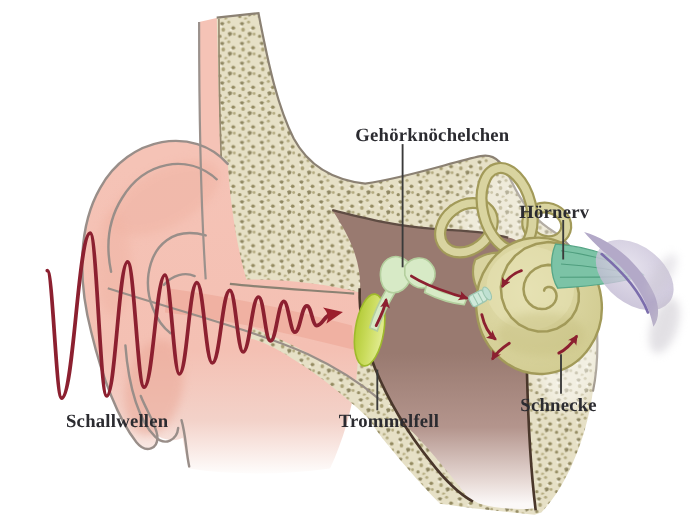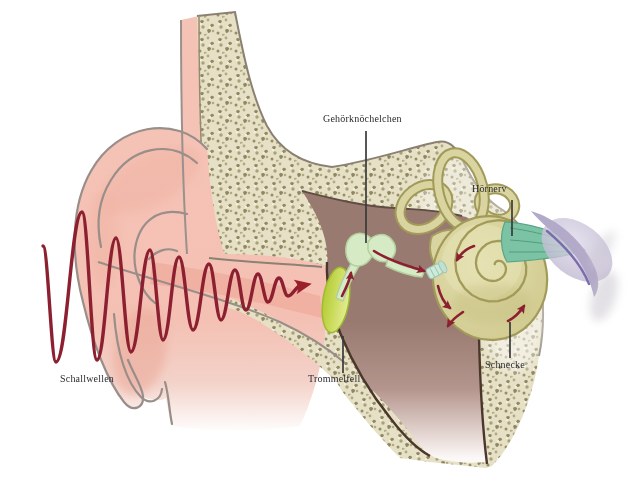--- a/index.html
+++ b/index.html
@@ -1,19 +1,19 @@
 <!DOCTYPE html>
 <html><head>
 <meta charset="utf-8">
 <style>
   html,body{margin:0;padding:0;background:#fff;}
   #stage{position:relative;width:636px;height:477px;background:#ffffff;overflow:hidden;
          font-family:"Liberation Serif", serif;}
   #stage svg{position:absolute;left:0;top:0;}
-  .lbl{position:absolute;font-weight:400;font-size:10px;letter-spacing:.2px;
+  .lbl{position:absolute;font-weight:700;font-size:17px;letter-spacing:.2px;
        color:#2b2b30;white-space:nowrap;}
 </style>
 </head>
 <body>
 
 <div id="stage">
 <svg width="636" height="477" viewBox="0 0 636 477">
   <defs>
     <pattern id="boneP" width="18" height="18" patternUnits="userSpaceOnUse">
       <rect width="18" height="18" fill="#e6e0c6"></rect>
@@ -176,16 +176,16 @@
   <g stroke="#3a3a3a" stroke-width="1.7">
     <line x1="366" y1="131" x2="366" y2="243"></line>
     <line x1="512" y1="200" x2="512" y2="236"></line>
     <line x1="510" y1="322" x2="510" y2="358"></line>
     <line x1="343" y1="336" x2="343" y2="373"></line>
   </g>
 </svg>
 
 <div class="lbl" style="left:323px;top:113px">Gehörknöchelchen</div>
 <div class="lbl" style="left:472px;top:183px">Hörnerv</div>
-<div class="lbl" style="left:485px;top:359px">Schnecke</div>
+<div class="lbl" style="left:473px;top:359px">Schnecke</div>
 <div class="lbl" style="left:308px;top:373px">Trommelfell</div>
 <div class="lbl" style="left:60px;top:373px">Schallwellen</div>
 </div>
 
 </body></html>

